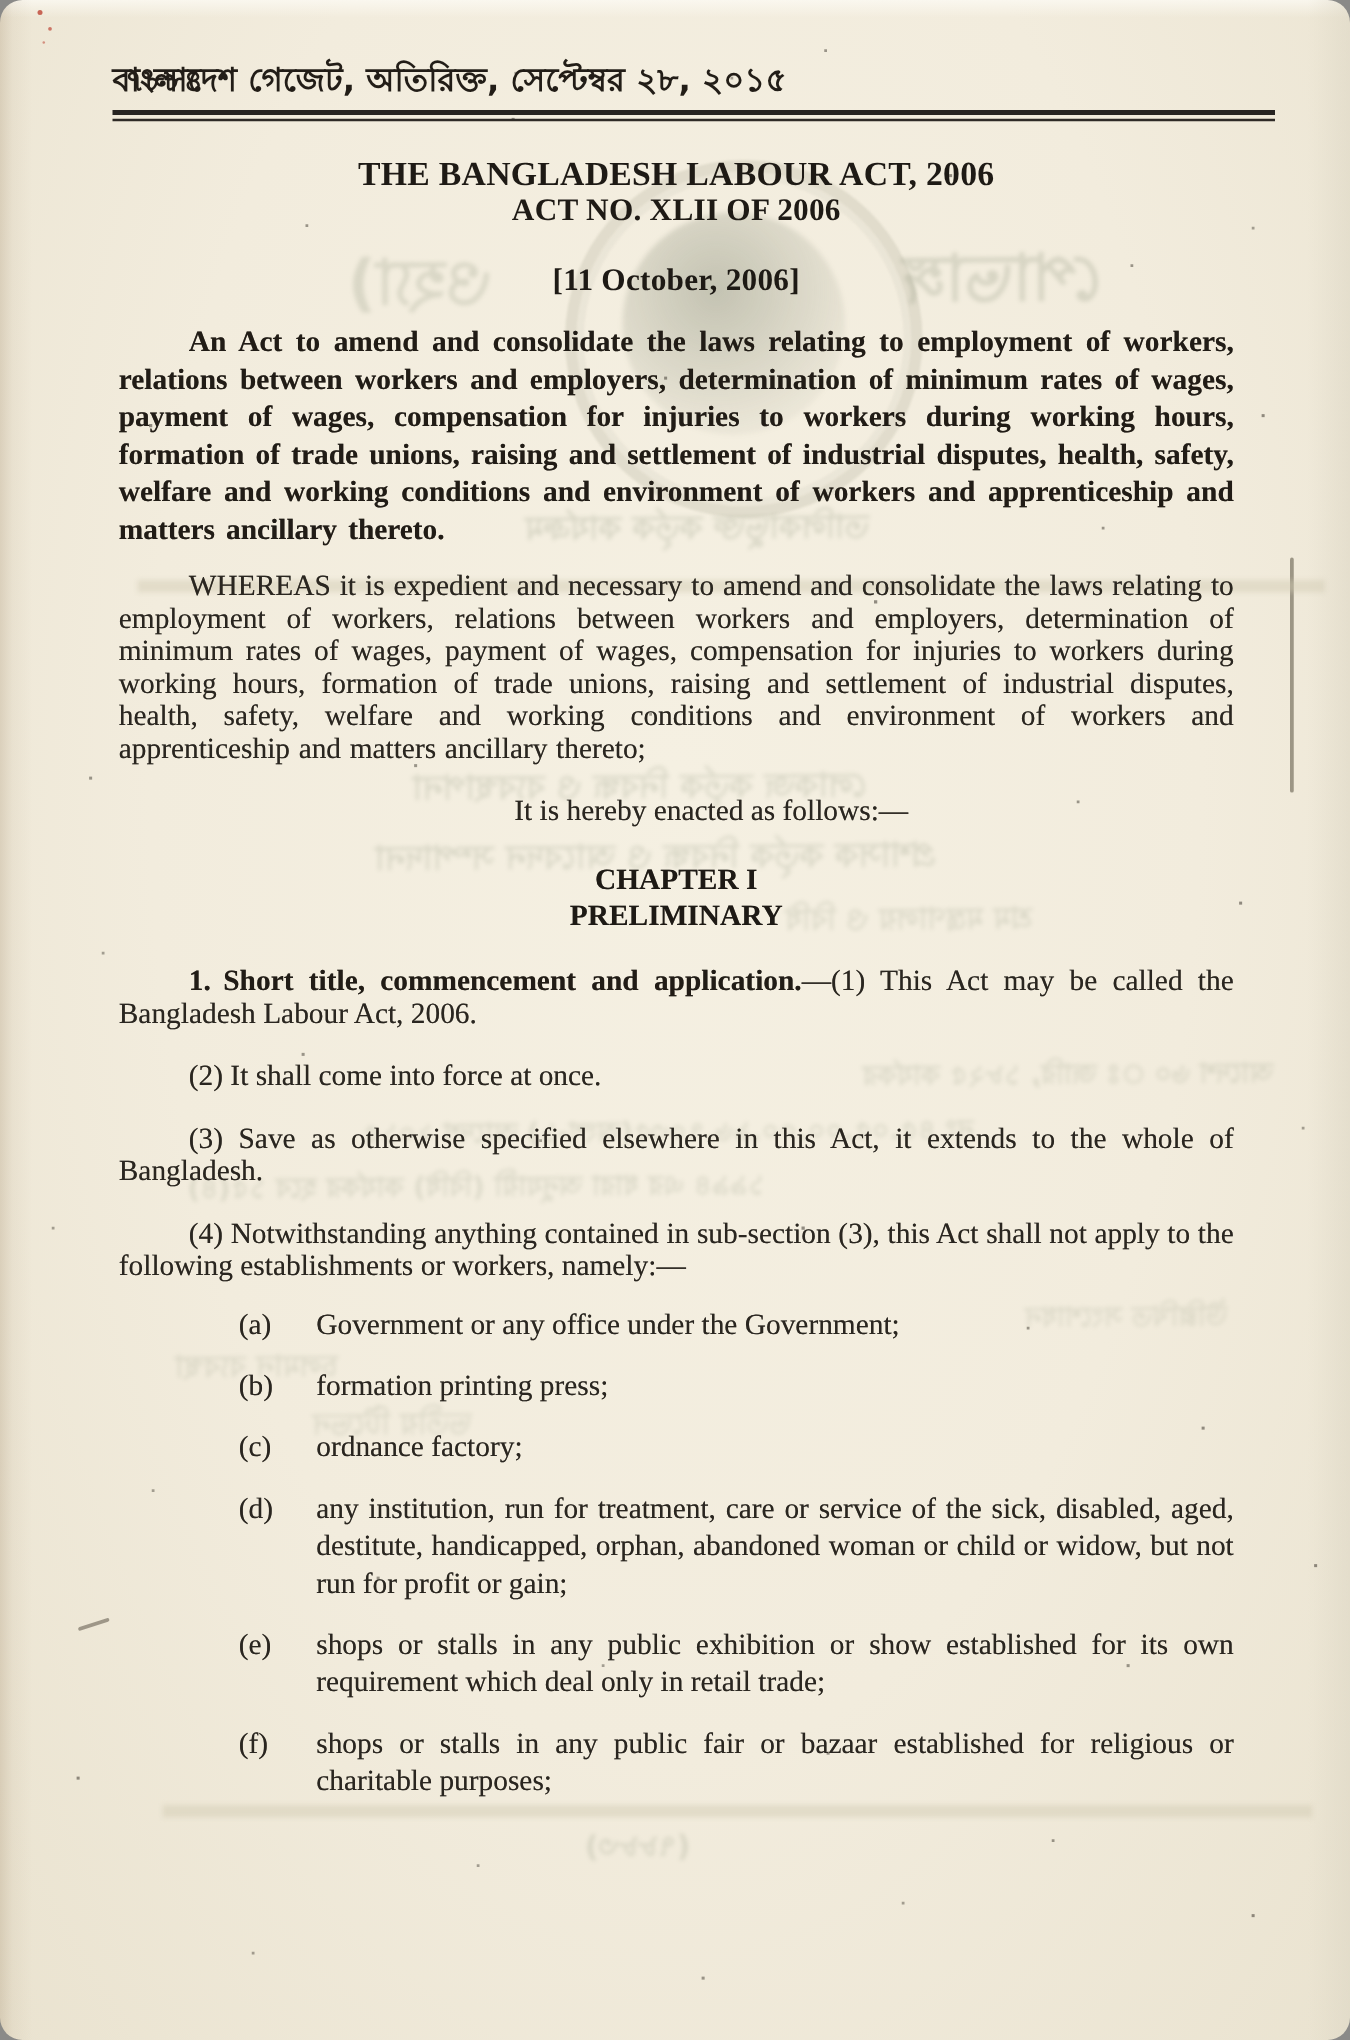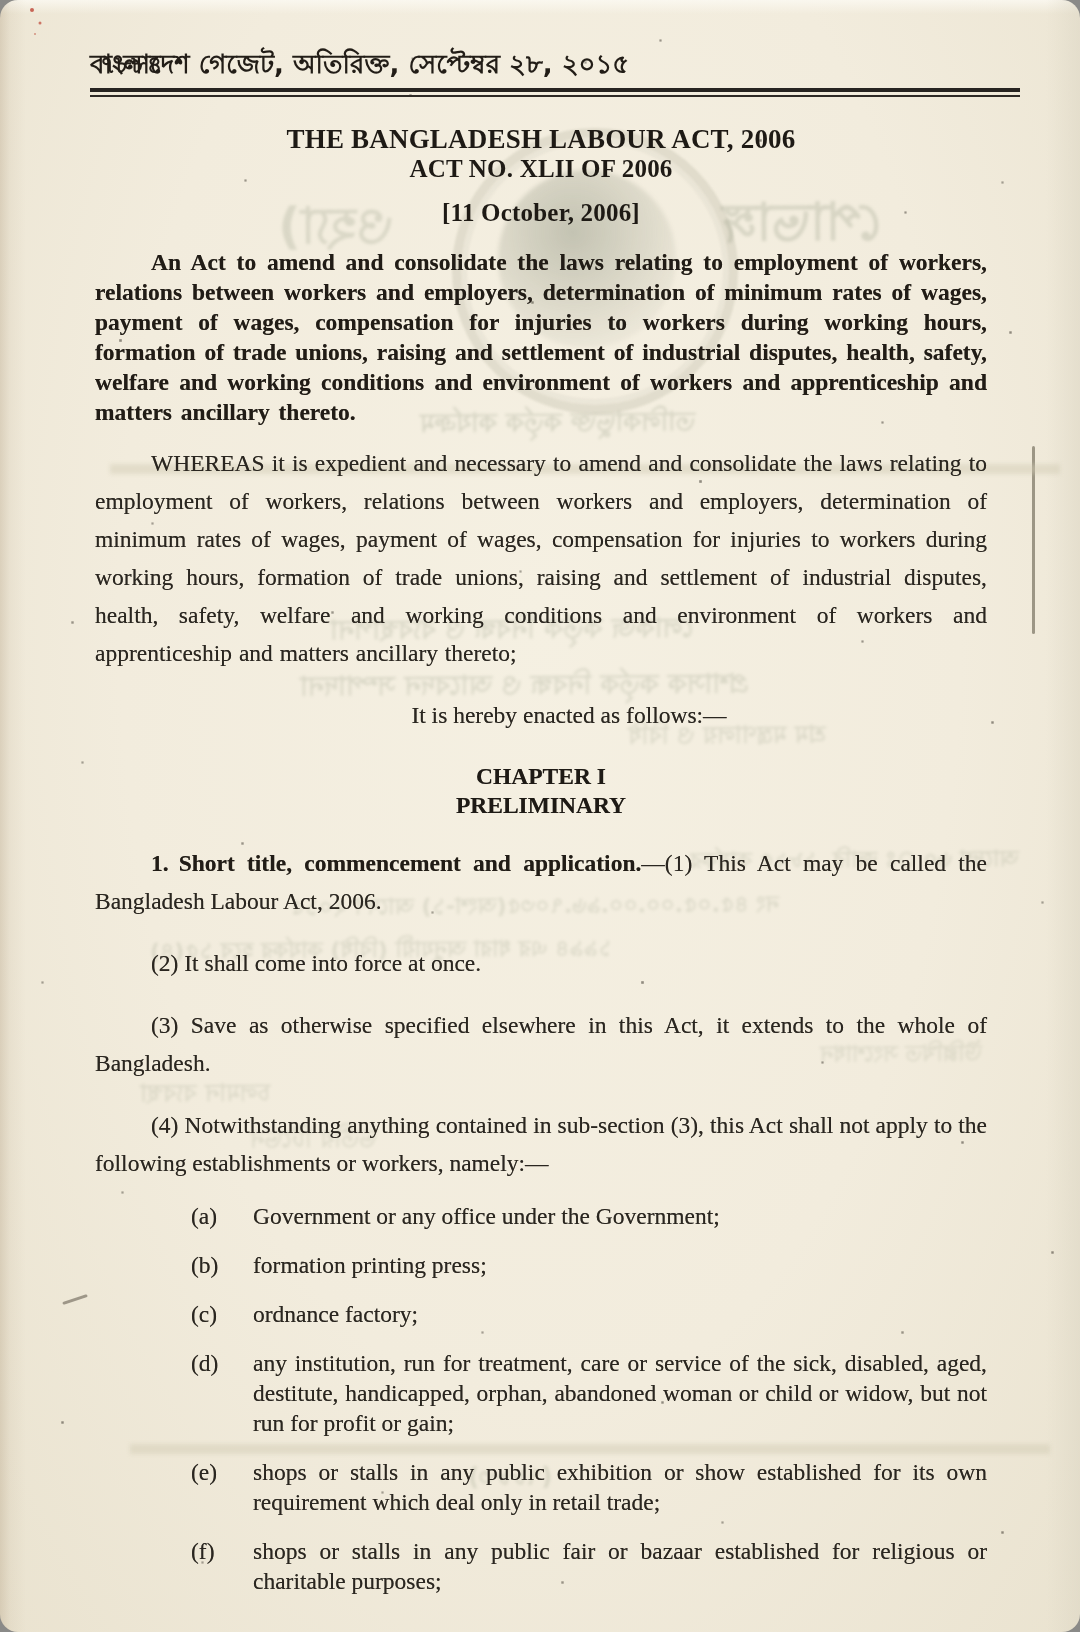--- a/index.html
+++ b/index.html
@@ -82,22 +82,22 @@
     font-family:"DejaVu Sans","Liberation Serif",sans-serif;color:#241f19;}
   .gz-title{position:absolute;left:0;right:0;text-align:left;top:0;font-size:26px;font-weight:bold;
     font-family:"DejaVu Sans","Liberation Serif",sans-serif;color:#221d17;}
   .gz-rule{position:absolute;left:90px;top:88px;width:930px;height:3px;
     border-top:4px solid #272421;border-bottom:2px solid #2e2a26;}
   .doc{position:absolute;left:95px;top:96px;width:892px;}
   .t-center{text-align:center;}
   h1,h2,h3{margin:0;color:#1e1a15;letter-spacing:.2px;}
   h1{font-size:27px;margin-top:28px;}
   h2{font-size:25px;}
-  h3{font-size:25px;margin-top:16px;}
-  p{margin:0;font-size:23.5px;line-height:38px;text-align:justify;text-indent:56px;
+  h3{font-size:25px;margin-top:28px;}
+  p{margin:0;font-size:23.5px;line-height:26px;text-align:justify;text-indent:56px;
     text-shadow:0 0 .5px rgba(20,16,10,.55);}
   .preamble{margin-top:20px;font-weight:bold;color:#211c16;word-spacing:3px;line-height:30px;}
   .whereas{margin-top:17px;word-spacing:1px;}
   .enact{margin-top:24px;text-align:center;}
   .chapter{margin-top:28px;text-align:center;font-weight:bold;color:#1e1a15;
     font-size:23.5px;line-height:29px;text-shadow:0 0 .5px rgba(20,16,10,.55);}
   .sec{margin-top:24px;}
   .bold{font-weight:bold;color:#211c16;}
   .num{margin-right:10px;}
   .clause{display:flex;margin:19px 0 0 96px;font-size:23.5px;line-height:30px;

